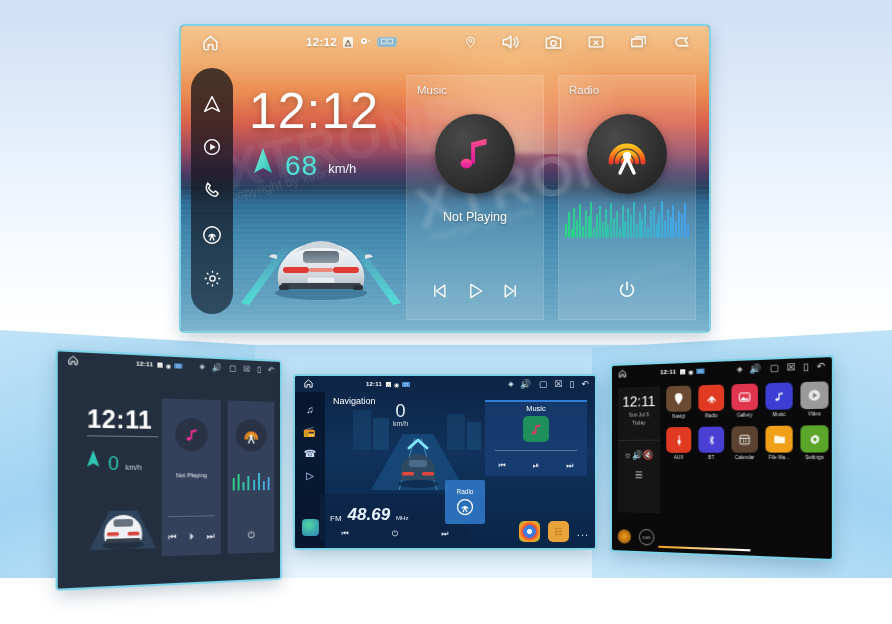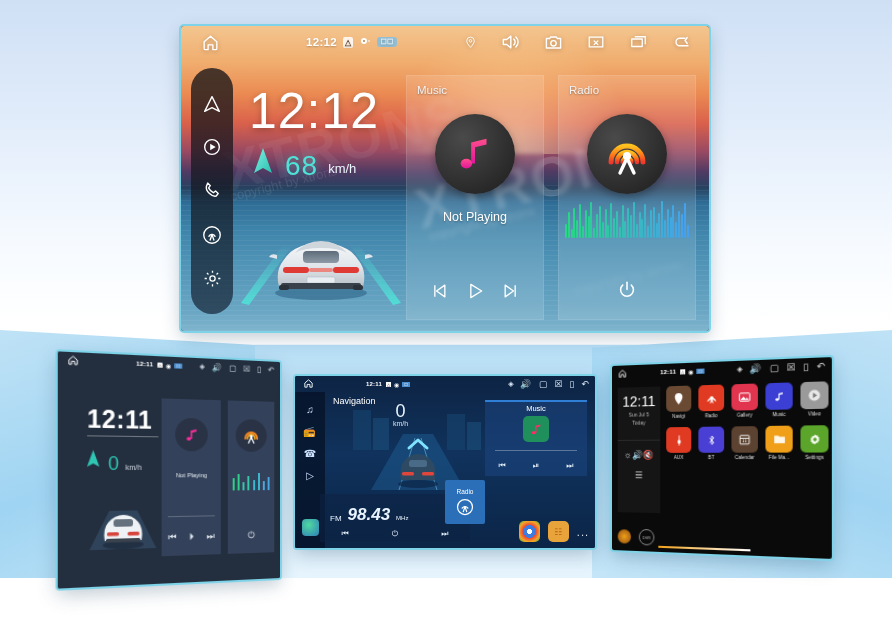--- a/index.html
+++ b/index.html
@@ -613,21 +613,21 @@
     <div style="position:absolute;left:0;right:0;bottom:5px;display:flex;justify-content:space-around;color:#e7f0fb;font-size:8px;">
       <span>⏮</span>
       <span>⏯</span>
       <span>⏭</span>
     </div>
   </div>
 
   <div class="mid-fm">
     <div style="position:absolute;left:10px;top:12px;display:flex;align-items:flex-end;gap:6px;color:#eaf4ff;">
       <span style="font-size:8px;">FM</span>
-      <span style="font-size:17px;font-style:italic;font-weight:bold;line-height:1;">98.43</span>
+      <span style="font-size:17px;font-style:italic;font-weight:bold;line-height:1;">48.69</span>
       <span style="font-size:6px;padding-bottom:2px;">MHz</span>
     </div>
     <div style="position:absolute;left:0;right:0;bottom:3px;display:flex;justify-content:space-around;color:#e7f0fb;font-size:8px;">
       <span>⏮</span>
       <span>⏻</span>
       <span>⏭</span>
     </div>
   </div>
 
   <div class="mid-radio-badge">

